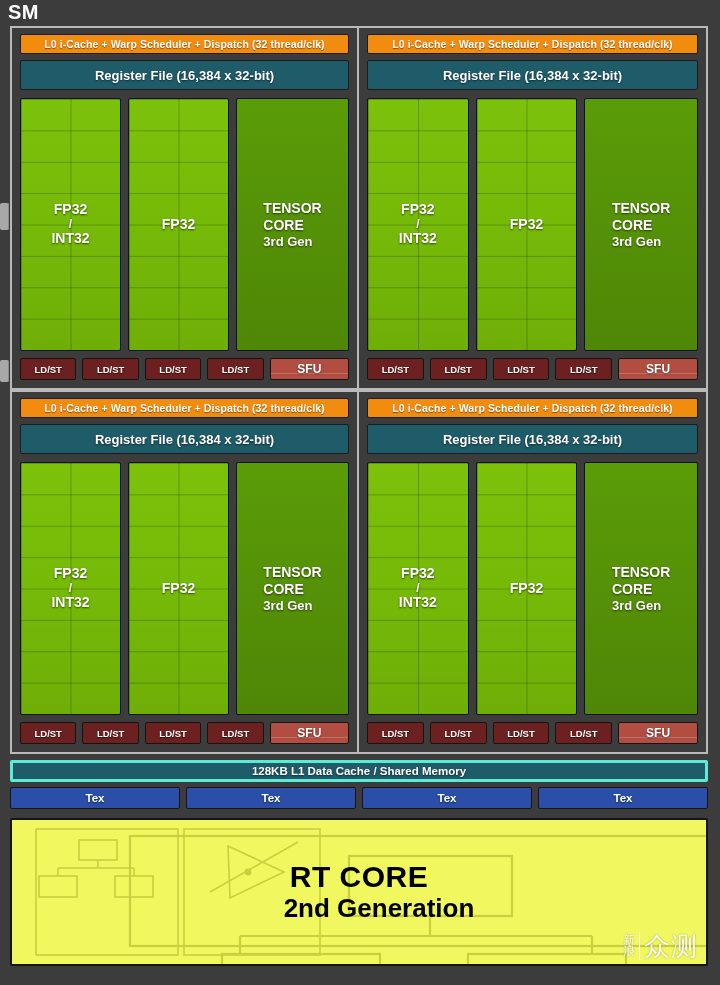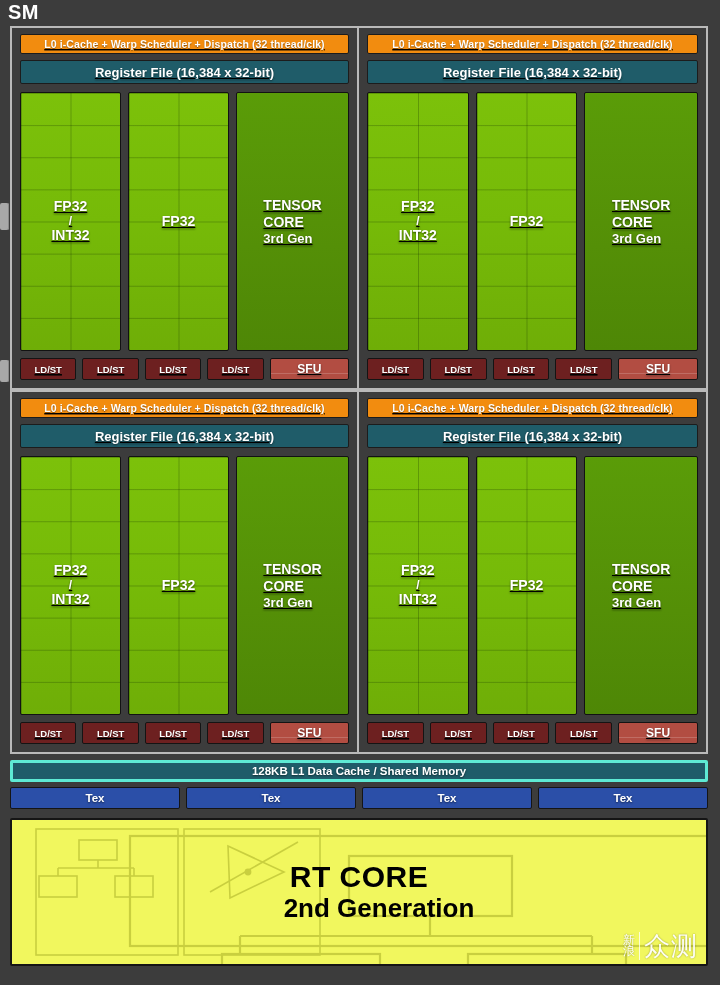--- a/index.html
+++ b/index.html
@@ -50,21 +50,20 @@
   .quad-grid {
     position: absolute;
     left: 10px;
     top: 26px;
     width: 698px;
     height: 364px;
     box-sizing: border-box;
     border: 2px solid #b9b9b9;
     display: flex;
     flex-wrap: wrap;
-    text-decoration: underline;
   }
   .quad-grid.lower { top: 390px; height: 364px; }
 
   .quad {
     box-sizing: border-box;
     width: 50%;
     height: 100%;
     padding: 6px 8px 8px 8px;
     display: flex;
     flex-direction: column;
@@ -85,21 +84,21 @@
     align-items: center;
     justify-content: center;
     text-shadow: 0 1px 1px rgba(0,0,0,.45);
     letter-spacing: 0.1px;
   }
 
   
   .regfile {
     box-sizing: border-box;
     margin-top: 6px;
-    height: 24px;
+    height: 30px;
     background: #1f5c69;
     border: 1px solid #1c1c1c;
     border-radius: 2px;
     color: #ffffff;
     font-size: 13px;
     font-weight: bold;
     display: flex;
     align-items: center;
     justify-content: center;
     text-shadow: 0 1px 2px rgba(0,0,0,.55);

